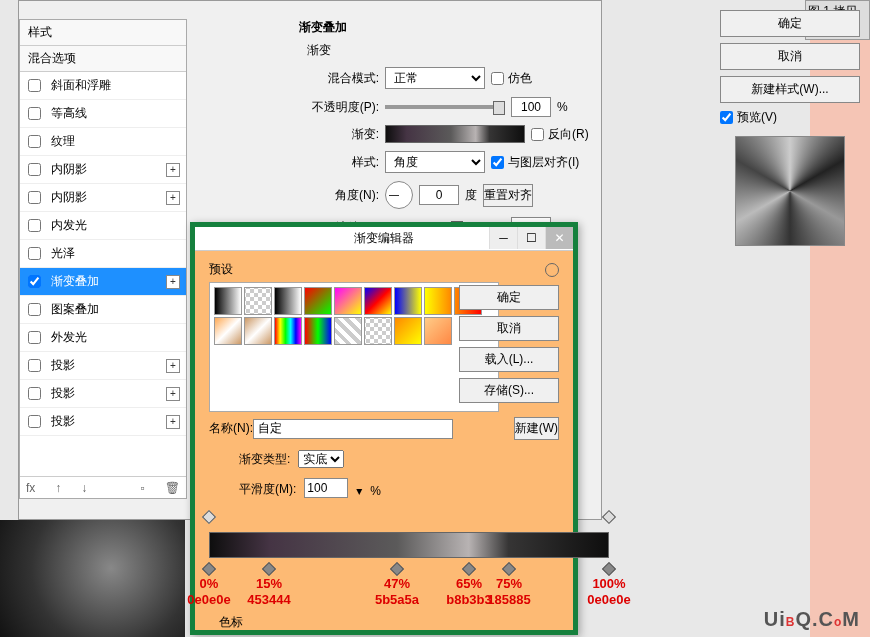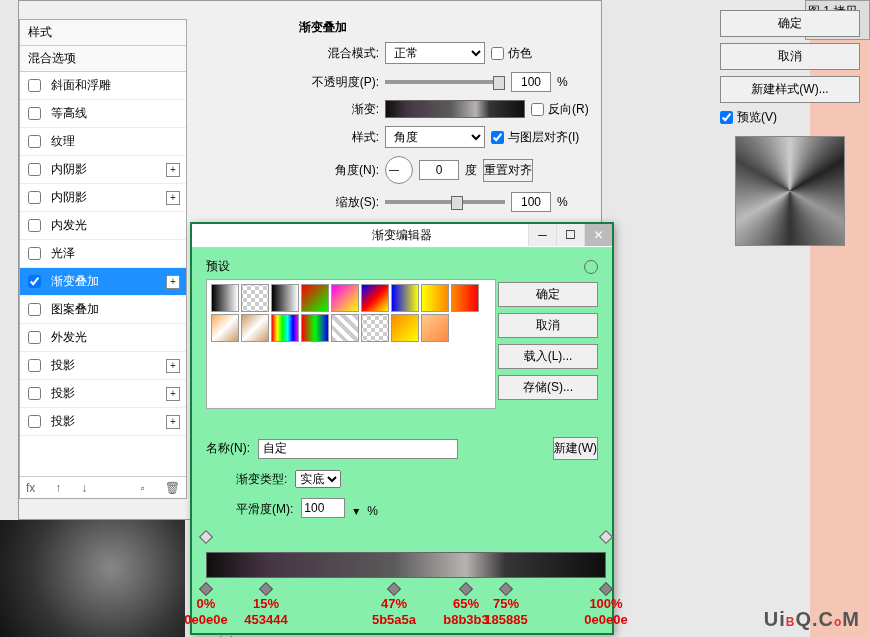--- a/index.html
+++ b/index.html
@@ -36,33 +36,33 @@
 .angle-dial::after { content: ''; position: absolute; width: 10px; height: 1px; background: #333; top: 13px; left: 3px; }
 .btn { background: #f0f0f0; border: 1px solid #888; padding: 2px 0; cursor: pointer; }
 .chk { display: flex; align-items: center; gap: 4px; }
 
 
 .right-panel { position: absolute; right: 10px; top: 10px; width: 140px; }
 .right-panel .btn { display: block; width: 100%; margin-bottom: 6px; padding: 4px; text-align: center; }
 .preview-box { width: 110px; height: 110px; margin: 10px auto; border: 1px solid #888; background: conic-gradient(from 0deg, #ccc, #222, #999, #333, #bbb, #444, #ccc); }
 
 
-.grad-editor { position: absolute; left: 190px; top: 222px; width: 424px; height: 413px; background: #86efac; border: 2px solid #15803d; box-shadow: 2px 2px 8px rgba(0,0,0,0.3); }
+.grad-editor { position: absolute; left: 190px; top: 222px; width: 388px; height: 413px; background: #fdba74; border: 5px solid #15803d; box-shadow: 2px 2px 8px rgba(0,0,0,0.3); }
 .grad-editor .titlebar { height: 24px; background: #fff; border-bottom: 1px solid #ccc; display: flex; align-items: center; justify-content: center; position: relative; }
 .grad-editor .titlebar .winbtns { position: absolute; right: 0; top: 0; display: flex; }
 .grad-editor .titlebar .winbtns span { width: 28px; height: 22px; display: flex; align-items: center; justify-content: center; border-left: 1px solid #ddd; background: #eee; }
 .grad-editor .titlebar .winbtns span.close { background: #bbb; color: #fff; }
 .grad-editor .body { padding: 10px 14px; position: relative; }
 .presets-box { border: 1px solid #aaa; padding: 4px; width: 290px; height: 130px; background: #fff; }
 .presets-label { margin-bottom: 4px; display: flex; justify-content: space-between; align-items: center; }
 .presets-grid { display: grid; grid-template-columns: repeat(9, 28px); gap: 2px; }
 .presets-grid .sw { width: 28px; height: 28px; border: 1px solid #999; }
 .ge-right-btns { position: absolute; right: 14px; top: 34px; width: 100px; }
 .ge-right-btns .btn { display: block; width: 100%; margin-bottom: 6px; padding: 3px; text-align: center; }
-.name-row { margin-top: 28px; display: flex; align-items: center; gap: 8px; }
+.name-row { margin-top: 5px; display: flex; align-items: center; gap: 0; }
 .name-row input { width: 200px; border: 1px solid #888; padding: 2px 4px; }
 .grad-type-row, .smooth-row { margin-top: 10px; display: flex; align-items: flex-end; gap: 8px; padding-left: 30px; }
 .grad-bar-area { margin-top: 14px; }
 .grad-bar { width: 400px; height: 26px; background: linear-gradient(90deg, #0e0e0e 0%, #453444 15%, #5b5a5a 47%, #b8b3b3 65%, #363535 75%, #0e0e0e 100%); border: 1px solid #666; margin: 6px auto; position: relative; }
 .stop-markers { position: relative; width: 400px; margin: 0 auto; height: 14px; }
 .stop-markers .m { position: absolute; width: 10px; height: 10px; border: 1px solid #555; background: #888; transform: translateX(-50%) rotate(45deg); top: 0; }
 .annotations { position: relative; width: 400px; margin: 0 auto; }
 .annotations .pct { position: absolute; color: #d00; font-weight: bold; font-size: 13px; transform: translateX(-50%); top: -2px; }
 .annotations .hex { position: absolute; color: #d00; font-weight: bold; font-size: 13px; transform: translateX(-50%); top: 14px; }
 .color-stop-row { margin-top: 36px; display: flex; align-items: center; gap: 6px; padding-left: 10px; font-size: 11px; }
@@ -149,20 +149,21 @@
       <span>fx</span>
       <span>↑</span>
       <span>↓</span>
       <span style="margin-left:auto">▫</span>
       <span>🗑</span>
     </div>
   </div>
 
   <div class="style-content">
     <div class="section-title">渐变叠加</div>
+    <div class="section-sub">渐变</div>
     <div class="form-row">
       <span class="lbl">混合模式:</span>
       <select><option>正常</option></select>
       <label class="chk">
           <input type="checkbox" style="">
           <span>仿色</span>
         </label>
     </div>
     <div class="form-row">
       <span class="lbl">不透明度(P):</span>

